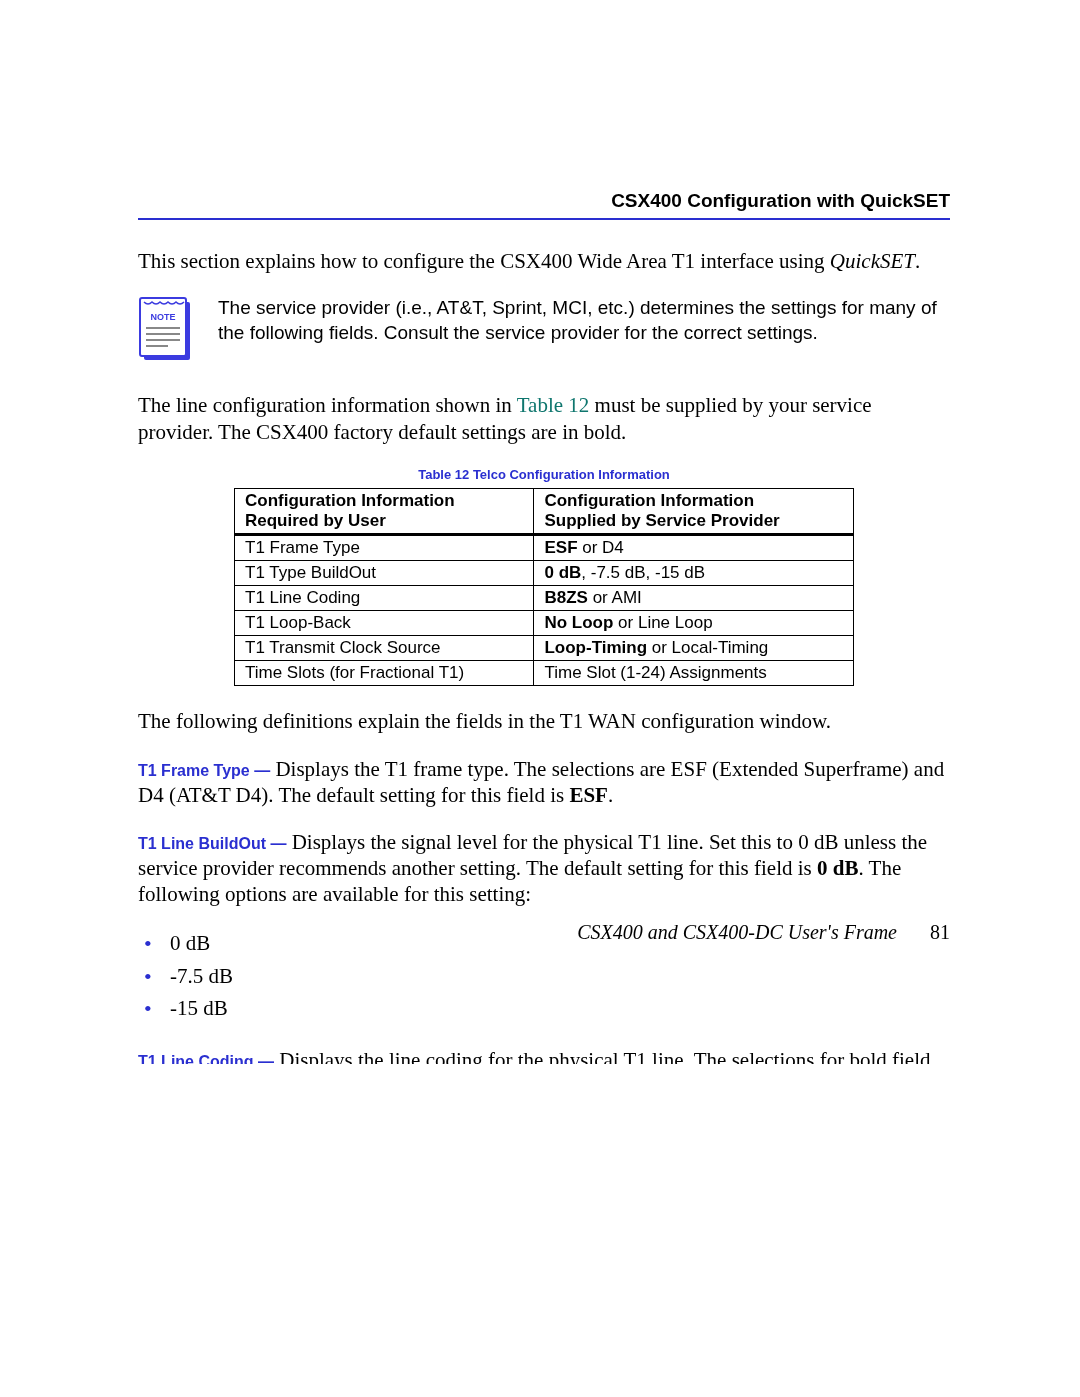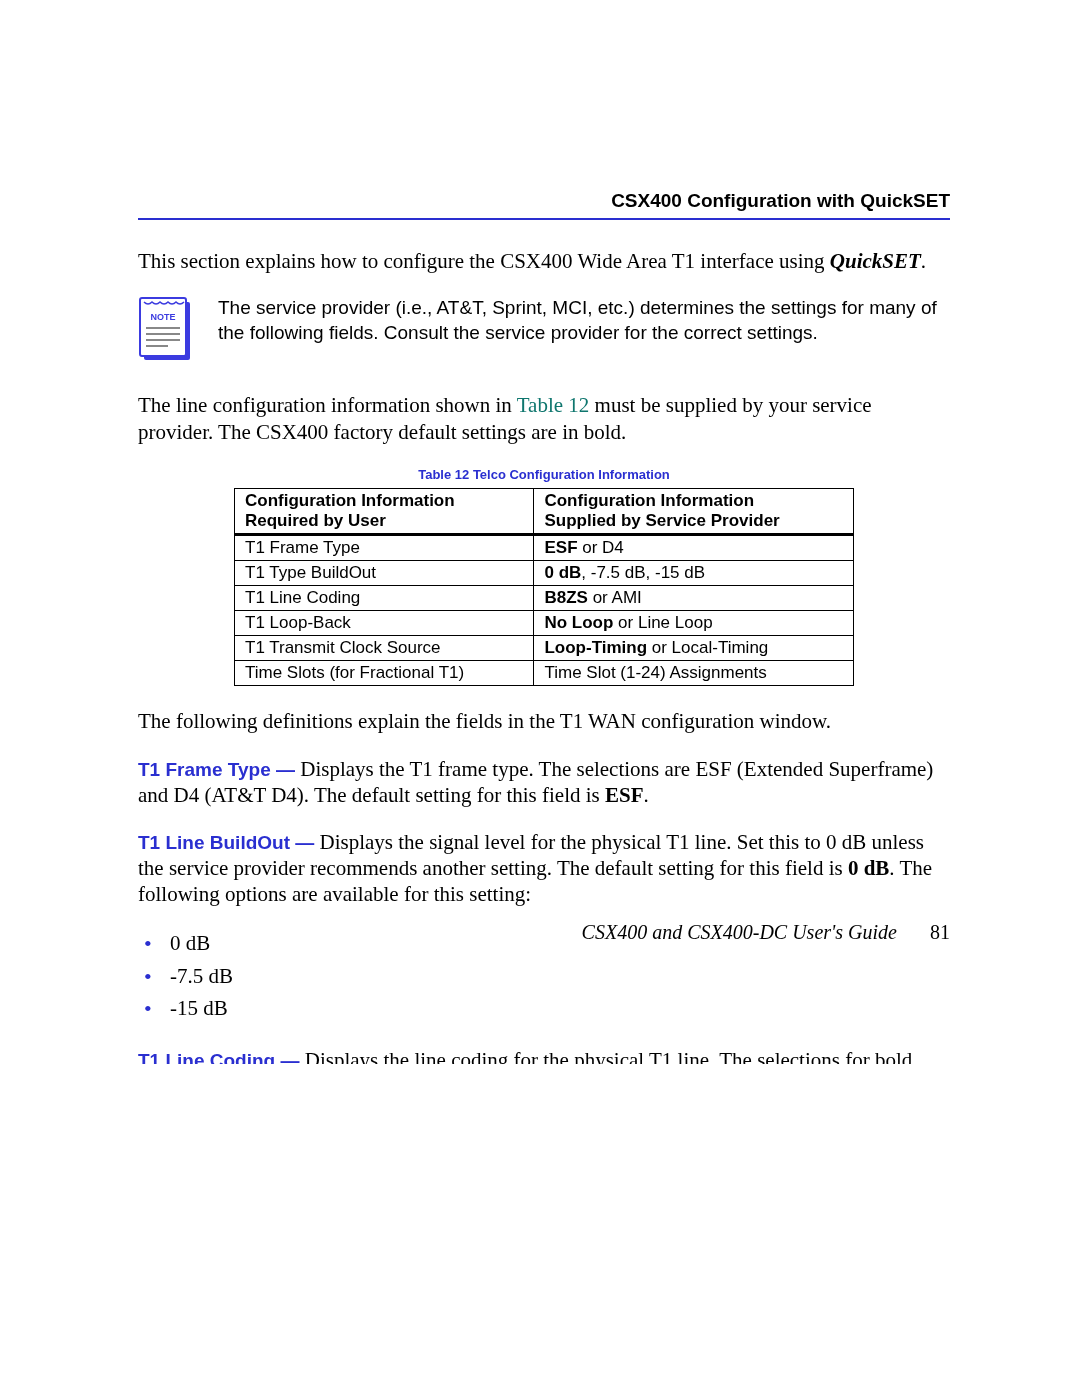--- a/index.html
+++ b/index.html
@@ -76,21 +76,21 @@
   }
   .def-block {
     font-size: 21px;
     line-height: 1.25;
     margin: 0 0 20px 0;
   }
   .def-term {
     font-family: Arial, Helvetica, sans-serif;
     font-weight: bold;
     color: #2a2fd0;
-    font-size: 19px;
+    font-size: 16px;
   }
   ul.bullets {
     list-style: none;
     padding: 0 0 0 6px;
     margin: 0 0 22px 0;
     font-size: 21px;
   }
   ul.bullets li {
     position: relative;
     padding-left: 26px;
@@ -112,21 +112,21 @@
     font-style: italic;
     font-size: 20px;
     text-align: right;
     font-family: "Times New Roman", Times, serif;
   }
   .footer .pnum {
     font-style: normal;
     margin-left: 28px;
   }
   .bold { font-weight: bold; }
-  .italic { font-style: italic; font-weight: bold; }
+  .italic { font-style: italic; }
 </style>
 </head>
 <body>
 
 <div class="page">
 
   <div class="header-line">
     <span>CSX400 Configuration with QuickSET</span>
   </div>
 
@@ -211,17 +211,17 @@
     <li>0 dB</li>
     <li>-7.5 dB</li>
     <li>-15 dB</li>
   </ul>
 
   <p class="def-block">
     <span class="def-term">T1 Line Coding  —</span><span>  Displays the line coding for the physical T1 line. The selections for bold field are B8ZS and AMI. The default setting for this field is </span><span class="bold">B8ZS</span><span>.</span>
   </p>
 
   <div class="footer">
-    <span>CSX400 and CSX400-DC User's Guide</span>
+    <span>CSX400 and CSX400-DC User's Frame</span>
     <span class="pnum">81</span>
   </div>
 
 </div>
 
 </body></html>

